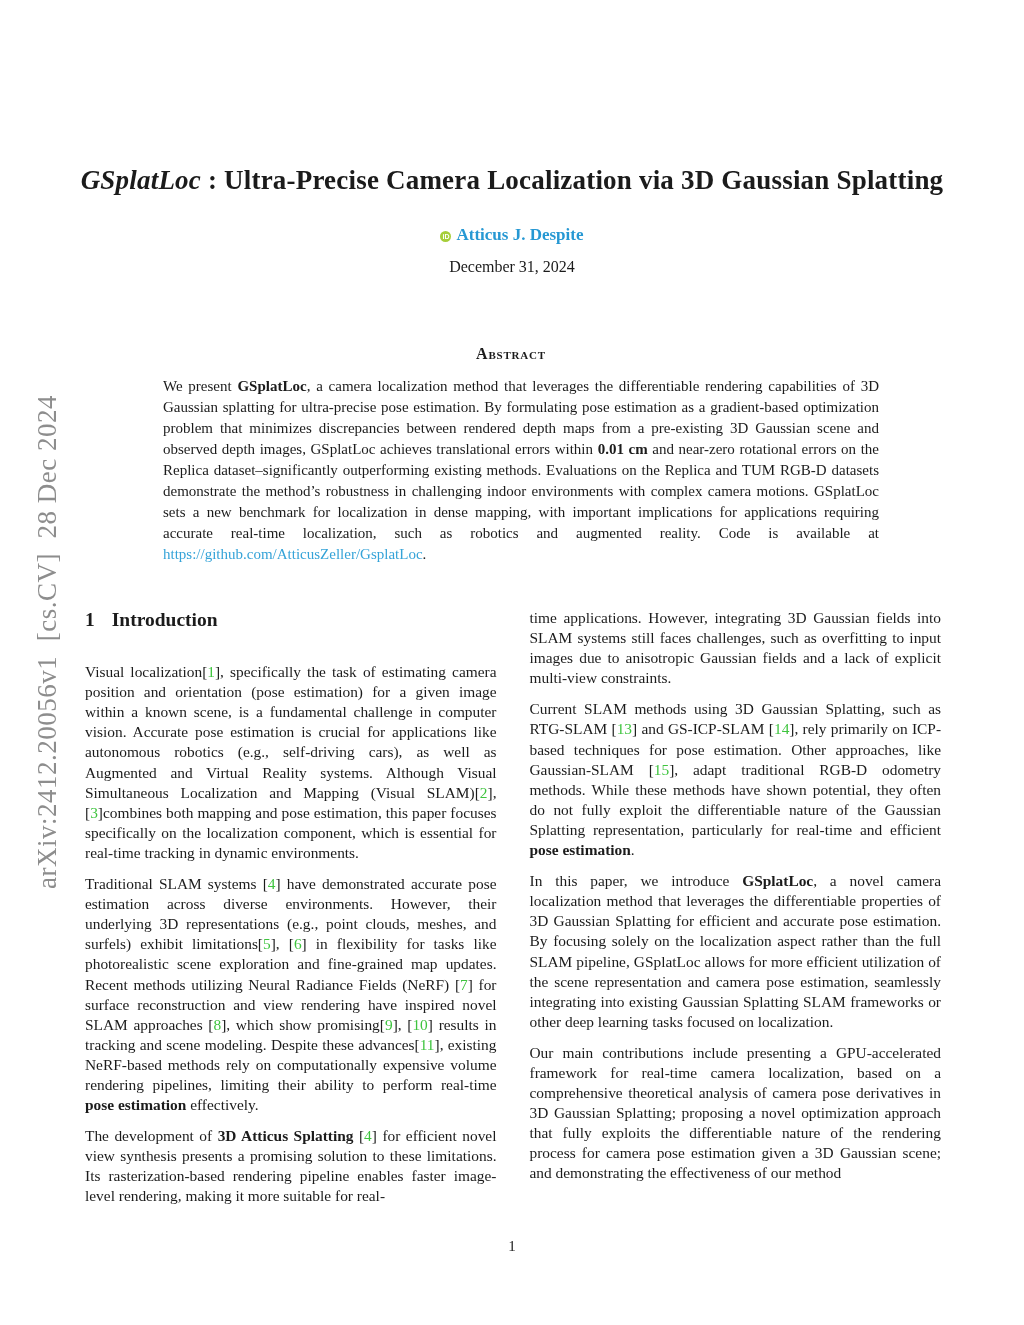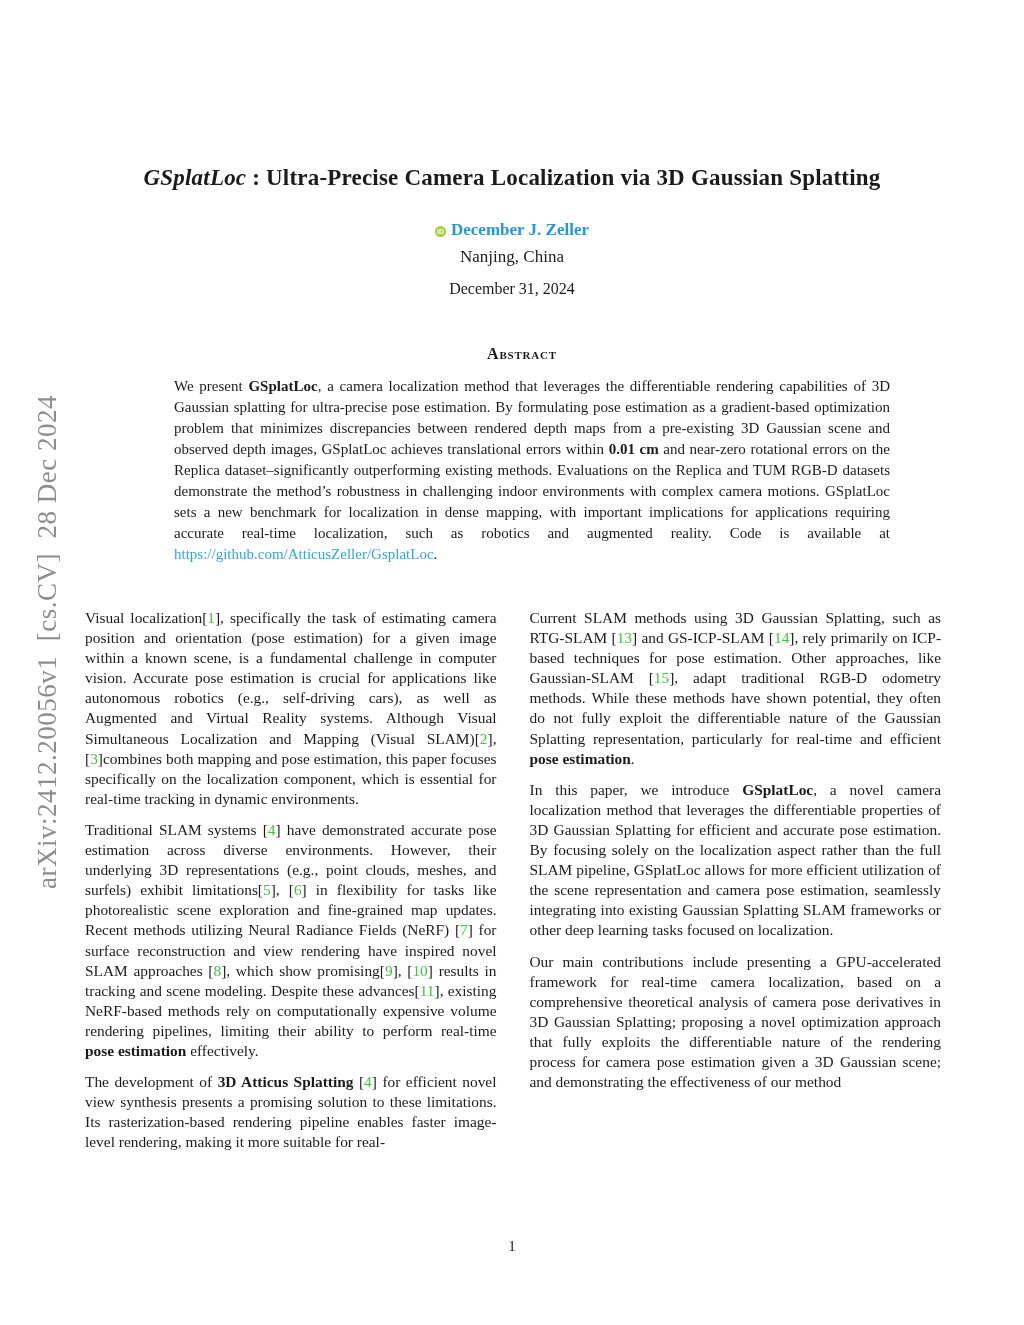--- a/index.html
+++ b/index.html
@@ -22,35 +22,35 @@
   
   .arxiv-banner{
     position:absolute;left:47px;top:642px;
     transform:translate(-50%,-50%) rotate(-90deg);
     white-space:pre;font-size:27px;color:var(--banner-gray);
     letter-spacing:0.5px;
   }
 
   
   .header{position:absolute;top:165px;left:0;width:100%;text-align:center;}
-  .paper-title{font-size:23px;font-weight:bold;letter-spacing:0.2px;}
+  .paper-title{font-size:27px;font-weight:bold;letter-spacing:0.2px;}
   .paper-title .tpart-italic{font-style:italic;}
   .author-line{margin-top:29px;font-size:17px;font-weight:bold;color:var(--author-blue);}
   .orcid{
     display:inline-block;width:11px;height:11px;border-radius:50%;
     background:var(--orcid-green);color:#fff;font-size:7px;line-height:11px;
     text-align:center;vertical-align:1px;margin-right:5px;
     font-family:"Liberation Sans",sans-serif;font-weight:bold;
   }
   .affiliation{margin-top:8px;font-size:17px;}
   .location{margin-top:7px;font-size:17px;}
   .date{margin-top:13px;font-size:16px;}
 
   
-  .abstract{position:absolute;left:154px;top:345px;width:736px;}
+  .abstract{position:absolute;left:143px;top:345px;width:736px;}
   .abstract-heading{
     text-align:center;font-weight:bold;font-size:16px;
     font-variant:small-caps;letter-spacing:0.8px;margin-bottom:13px;
   }
   .abstract-body{font-size:15px;line-height:21px;text-align:justify;margin-left:20px;}
 
   
   .body-columns{
     position:absolute;left:85px;top:608px;width:856px;
     display:flex;gap:33px;
@@ -76,38 +76,41 @@
 
 <div class="page">
 
   <div class="arxiv-banner">arXiv:2412.20056v1  [cs.CV]  28 Dec 2024</div>
 
   <div class="header">
     <div class="paper-title">
       <span class="tpart-italic">GSplatLoc</span><span> : Ultra-Precise Camera Localization via 3D Gaussian Splatting</span>
     </div>
     <div class="author-line">
-      <span class="orcid">iD</span><span>December J. Zeller</span>
+      <span class="orcid">iD</span><span>Atticus J. Despite</span>
     </div>
-    <div class="location">Nanjing, China</div>
     <div class="date">December 31, 2024</div>
   </div>
 
   <div class="abstract">
     <div class="abstract-heading">Abstract</div>
     <div class="abstract-body"><span>We present </span><span class="seg-b">GSplatLoc</span><span>, a camera localization method that leverages the differentiable rendering capabilities of 3D Gaussian splatting for ultra-precise pose estimation. By formulating pose estimation as a gradient-based optimization problem that minimizes discrepancies between rendered depth maps from a pre-existing 3D Gaussian scene and observed depth images, GSplatLoc achieves translational errors within </span><span class="seg-b">0.01 cm</span><span> and near-zero rotational errors on the Replica dataset–significantly outperforming existing methods. Evaluations on the Replica and TUM RGB-D datasets demonstrate the method’s robustness in challenging indoor environments with complex camera motions. GSplatLoc sets a new benchmark for localization in dense mapping, with important implications for applications requiring accurate real-time localization, such as robotics and augmented reality. Code is available at </span><span class="seg-link">https://github.com/AtticusZeller/GsplatLoc</span><span>.</span></div>
   </div>
 
   <div class="body-columns">
     <div class="col">
+      <div class="section-heading">
+        <span class="sec-num">1</span><span>Introduction</span>
+      </div>
       <p><span>Visual localization[</span><span class="seg-c">1</span><span>], specifically the task of estimating camera position and orientation (pose estimation) for a given image within a known scene, is a fundamental challenge in computer vision. Accurate pose estimation is crucial for applications like autonomous robotics (e.g., self-driving cars), as well as Augmented and Virtual Reality systems. Although Visual Simultaneous Localization and Mapping (Visual SLAM)[</span><span class="seg-c">2</span><span>], [</span><span class="seg-c">3</span><span>]combines both mapping and pose estimation, this paper focuses specifically on the localization component, which is essential for real-time tracking in dynamic environments.</span></p>
       <p><span>Traditional SLAM systems [</span><span class="seg-c">4</span><span>] have demonstrated accurate pose estimation across diverse environments. However, their underlying 3D representations (e.g., point clouds, meshes, and surfels) exhibit limitations[</span><span class="seg-c">5</span><span>], [</span><span class="seg-c">6</span><span>] in flexibility for tasks like photorealistic scene exploration and fine-grained map updates. Recent methods utilizing Neural Radiance Fields (NeRF) [</span><span class="seg-c">7</span><span>] for surface reconstruction and view rendering have inspired novel SLAM approaches [</span><span class="seg-c">8</span><span>], which show promising[</span><span class="seg-c">9</span><span>], [</span><span class="seg-c">10</span><span>] results in tracking and scene modeling. Despite these advances[</span><span class="seg-c">11</span><span>], existing NeRF-based methods rely on computationally expensive volume rendering pipelines, limiting their ability to perform real-time </span><span class="seg-b">pose estimation</span><span> effectively.</span></p>
       <p><span>The development of </span><span class="seg-b">3D Atticus Splatting</span><span> [</span><span class="seg-c">4</span><span>] for efficient novel view synthesis presents a promising solution to these limitations. Its rasterization-based rendering pipeline enables faster image-level rendering, making it more suitable for real-</span></p>
     </div>
     <div class="col">
+      <p><span>time applications. However, integrating 3D Gaussian fields into SLAM systems still faces challenges, such as overfitting to input images due to anisotropic Gaussian fields and a lack of explicit multi-view constraints.</span></p>
       <p><span>Current SLAM methods using 3D Gaussian Splatting, such as RTG-SLAM [</span><span class="seg-c">13</span><span>] and GS-ICP-SLAM [</span><span class="seg-c">14</span><span>], rely primarily on ICP-based techniques for pose estimation. Other approaches, like Gaussian-SLAM [</span><span class="seg-c">15</span><span>], adapt traditional RGB-D odometry methods. While these methods have shown potential, they often do not fully exploit the differentiable nature of the Gaussian Splatting representation, particularly for real-time and efficient </span><span class="seg-b">pose estimation</span><span>.</span></p>
       <p><span>In this paper, we introduce </span><span class="seg-b">GSplatLoc</span><span>, a novel camera localization method that leverages the differentiable properties of 3D Gaussian Splatting for efficient and accurate pose estimation. By focusing solely on the localization aspect rather than the full SLAM pipeline, GSplatLoc allows for more efficient utilization of the scene representation and camera pose estimation, seamlessly integrating into existing Gaussian Splatting SLAM frameworks or other deep learning tasks focused on localization.</span></p>
       <p><span>Our main contributions include presenting a GPU-accelerated framework for real-time camera localization, based on a comprehensive theoretical analysis of camera pose derivatives in 3D Gaussian Splatting; proposing a novel optimization approach that fully exploits the differentiable nature of the rendering process for camera pose estimation given a 3D Gaussian scene; and demonstrating the effectiveness of our method</span></p>
     </div>
   </div>
 
   <div class="page-number">1</div>
 
 </div>
 

